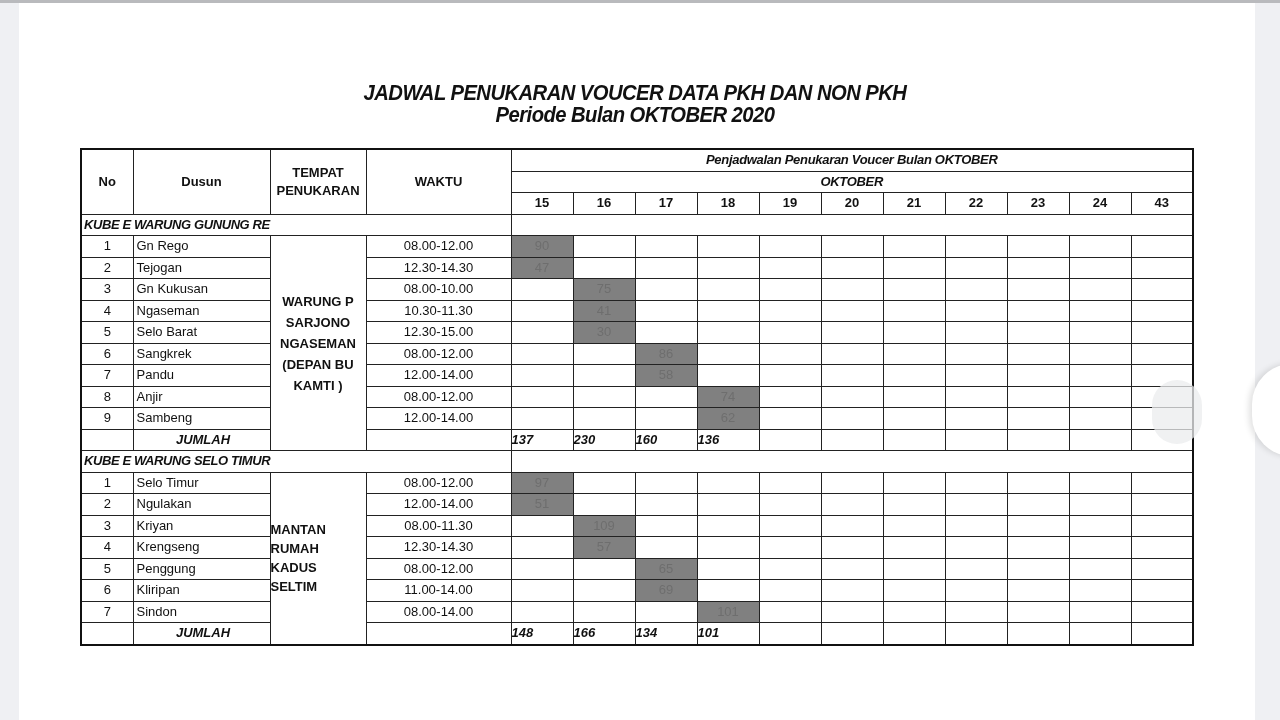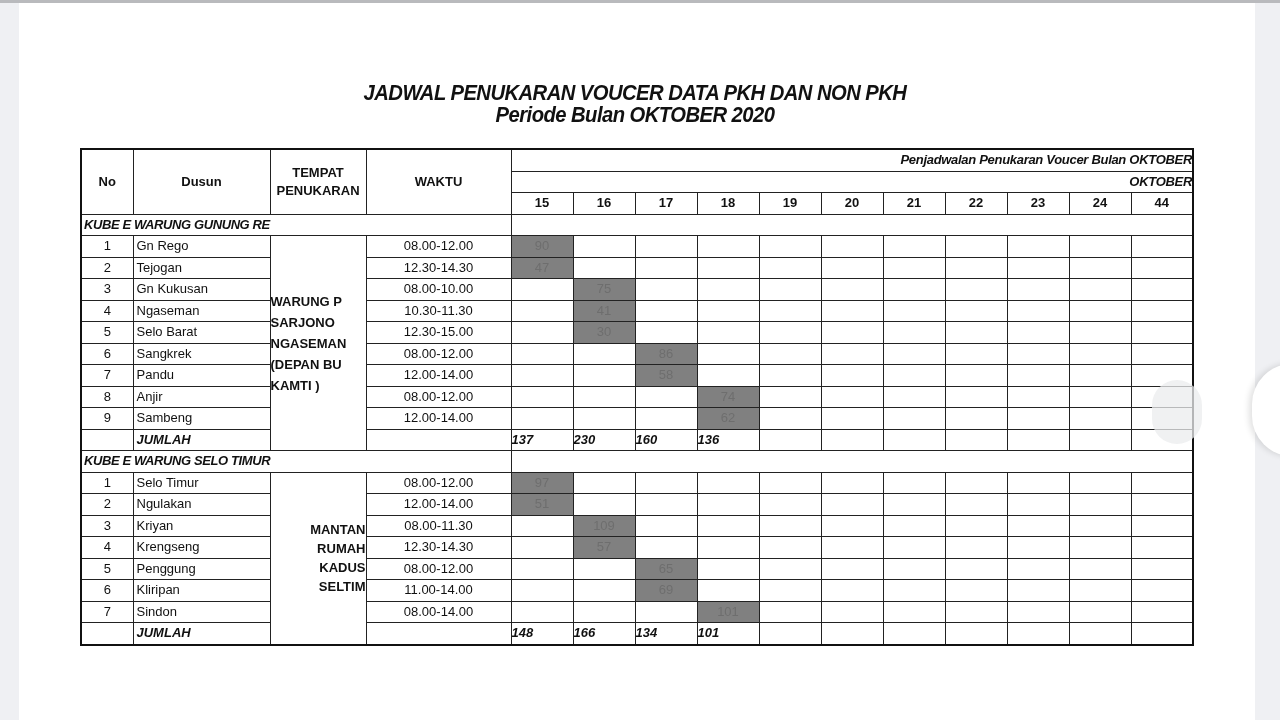--- a/index.html
+++ b/index.html
@@ -35,30 +35,30 @@
       font-family: "Liberation Sans", sans-serif;
       color: #111;
     }
     table.sched td {
       border: 1.3px solid #222;
       padding: 0; height: 20.5px;
       font-size: 13px; line-height: 18px;
       overflow: hidden; white-space: nowrap;
     }
     .hdr { font-weight: bold; text-align: center; font-size: 13px; }
-    .hdr-it { font-weight: bold; font-style: italic; text-align: right; font-size: 13px; letter-spacing: -0.3px; }
+    .hdr-it { font-weight: bold; font-style: italic; text-align: center; font-size: 13px; letter-spacing: -0.3px; }
     .num { text-align: center; }
     .name { padding-left: 3px !important; margin-top: 36px; }
     .time { text-align: center; }
     .group { font-weight: bold; font-style: italic; padding-left: 2px !important; letter-spacing: -0.4px; margin-left: 32px; }
-    .jumlah { font-weight: bold; font-style: italic; padding-left: 3px !important; }
+    .jumlah { font-weight: bold; font-style: italic; padding-left: 3px !important; text-align: center; }
     .total { font-weight: bold; font-style: italic; text-align: left; }
     .shade { background: #808080; color: #6e6e6e; text-align: center; }
-    .place { font-weight: bold; text-align: left; white-space: normal !important; line-height: 21px !important; vertical-align: middle; }
-    .place2 { font-weight: bold; text-align: right; white-space: normal !important; line-height: 19px !important; vertical-align: middle; font-size: 13px; margin-left: 12px; }
+    .place { font-weight: bold; text-align: center; white-space: normal !important; line-height: 21px !important; vertical-align: middle; }
+    .place2 { font-weight: bold; text-align: left; white-space: normal !important; line-height: 19px !important; vertical-align: middle; font-size: 13px; margin-left: 12px; }
     .wrap { white-space: normal !important; line-height: 18px !important; }
 
     .scroll-ghost {
       position: absolute; left: 1152px; top: 380px; width: 50px; height: 64px;
       border-radius: 25px; background: rgba(235,236,238,0.75);
     }
     .side-button {
       position: absolute; left: 1252px; top: 364px; width: 80px; height: 92px;
       border-radius: 46px; background: #ffffff;
       box-shadow: -3px 0 6px rgba(0,0,0,0.12);
@@ -106,21 +106,21 @@
         <td class="hdr">15</td>
         <td class="hdr">16</td>
         <td class="hdr">17</td>
         <td class="hdr">18</td>
         <td class="hdr">19</td>
         <td class="hdr">20</td>
         <td class="hdr">21</td>
         <td class="hdr">22</td>
         <td class="hdr">23</td>
         <td class="hdr">24</td>
-        <td class="hdr">44</td>
+        <td class="hdr">43</td>
       </tr>
   <tr>
         <td colspan="4" class="group">KUBE E WARUNG GUNUNG RE</td>
         <td colspan="11"></td>
       </tr>
       <tr>
         <td class="num">1</td>
         <td class="name">Gn Rego</td>
         <td class="place" rowspan="10">WARUNG P SARJONO NGASEMAN (DEPAN BU KAMTI )</td>
         <td class="time">08.00-12.00</td>

